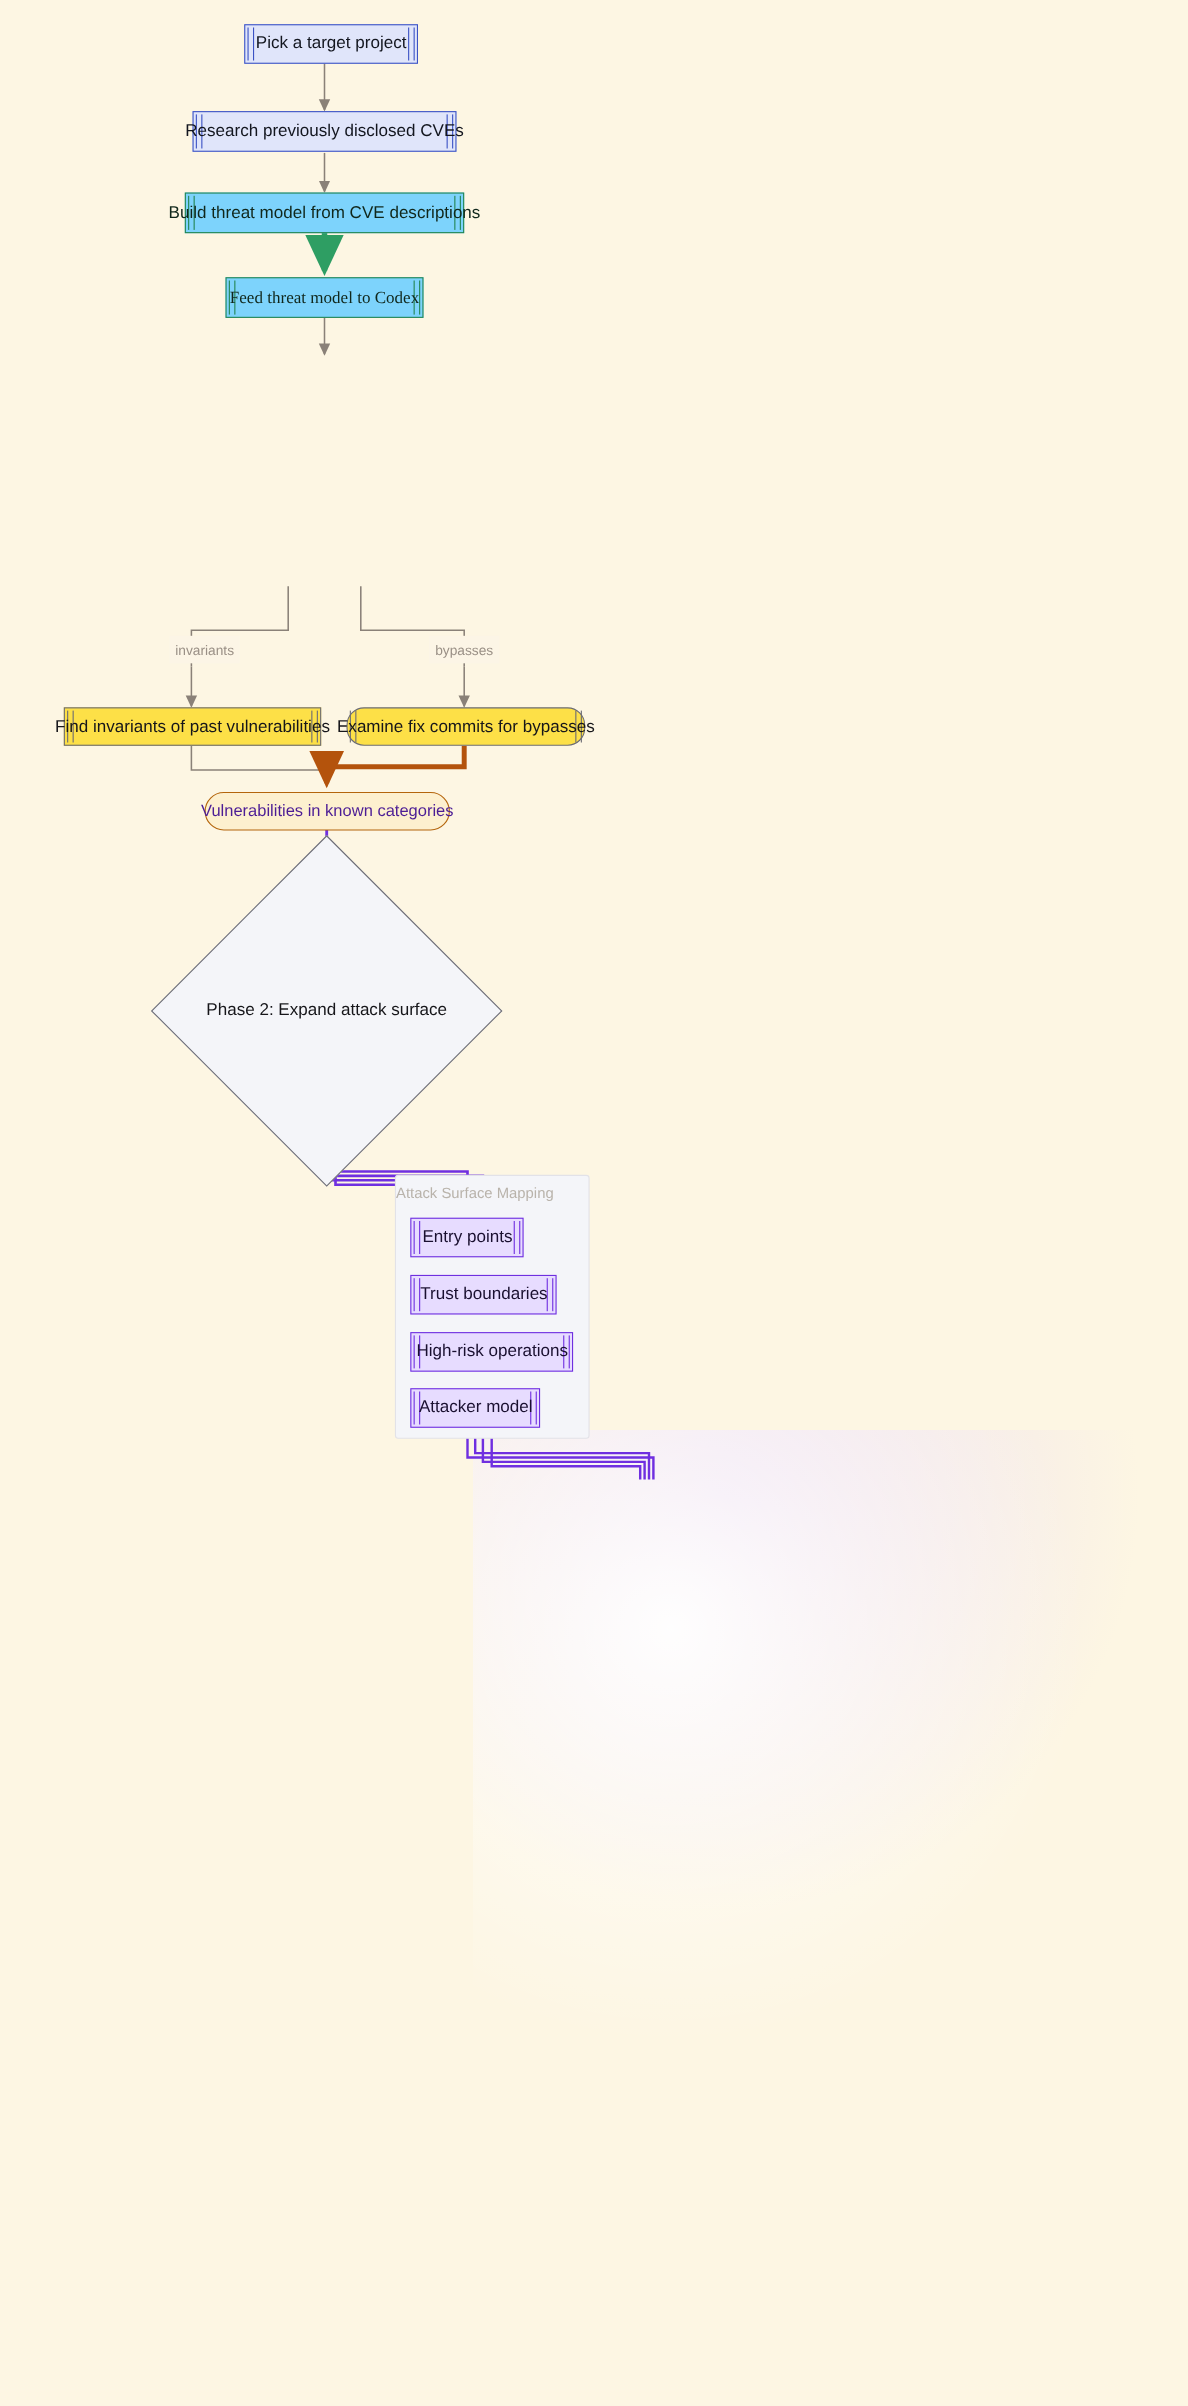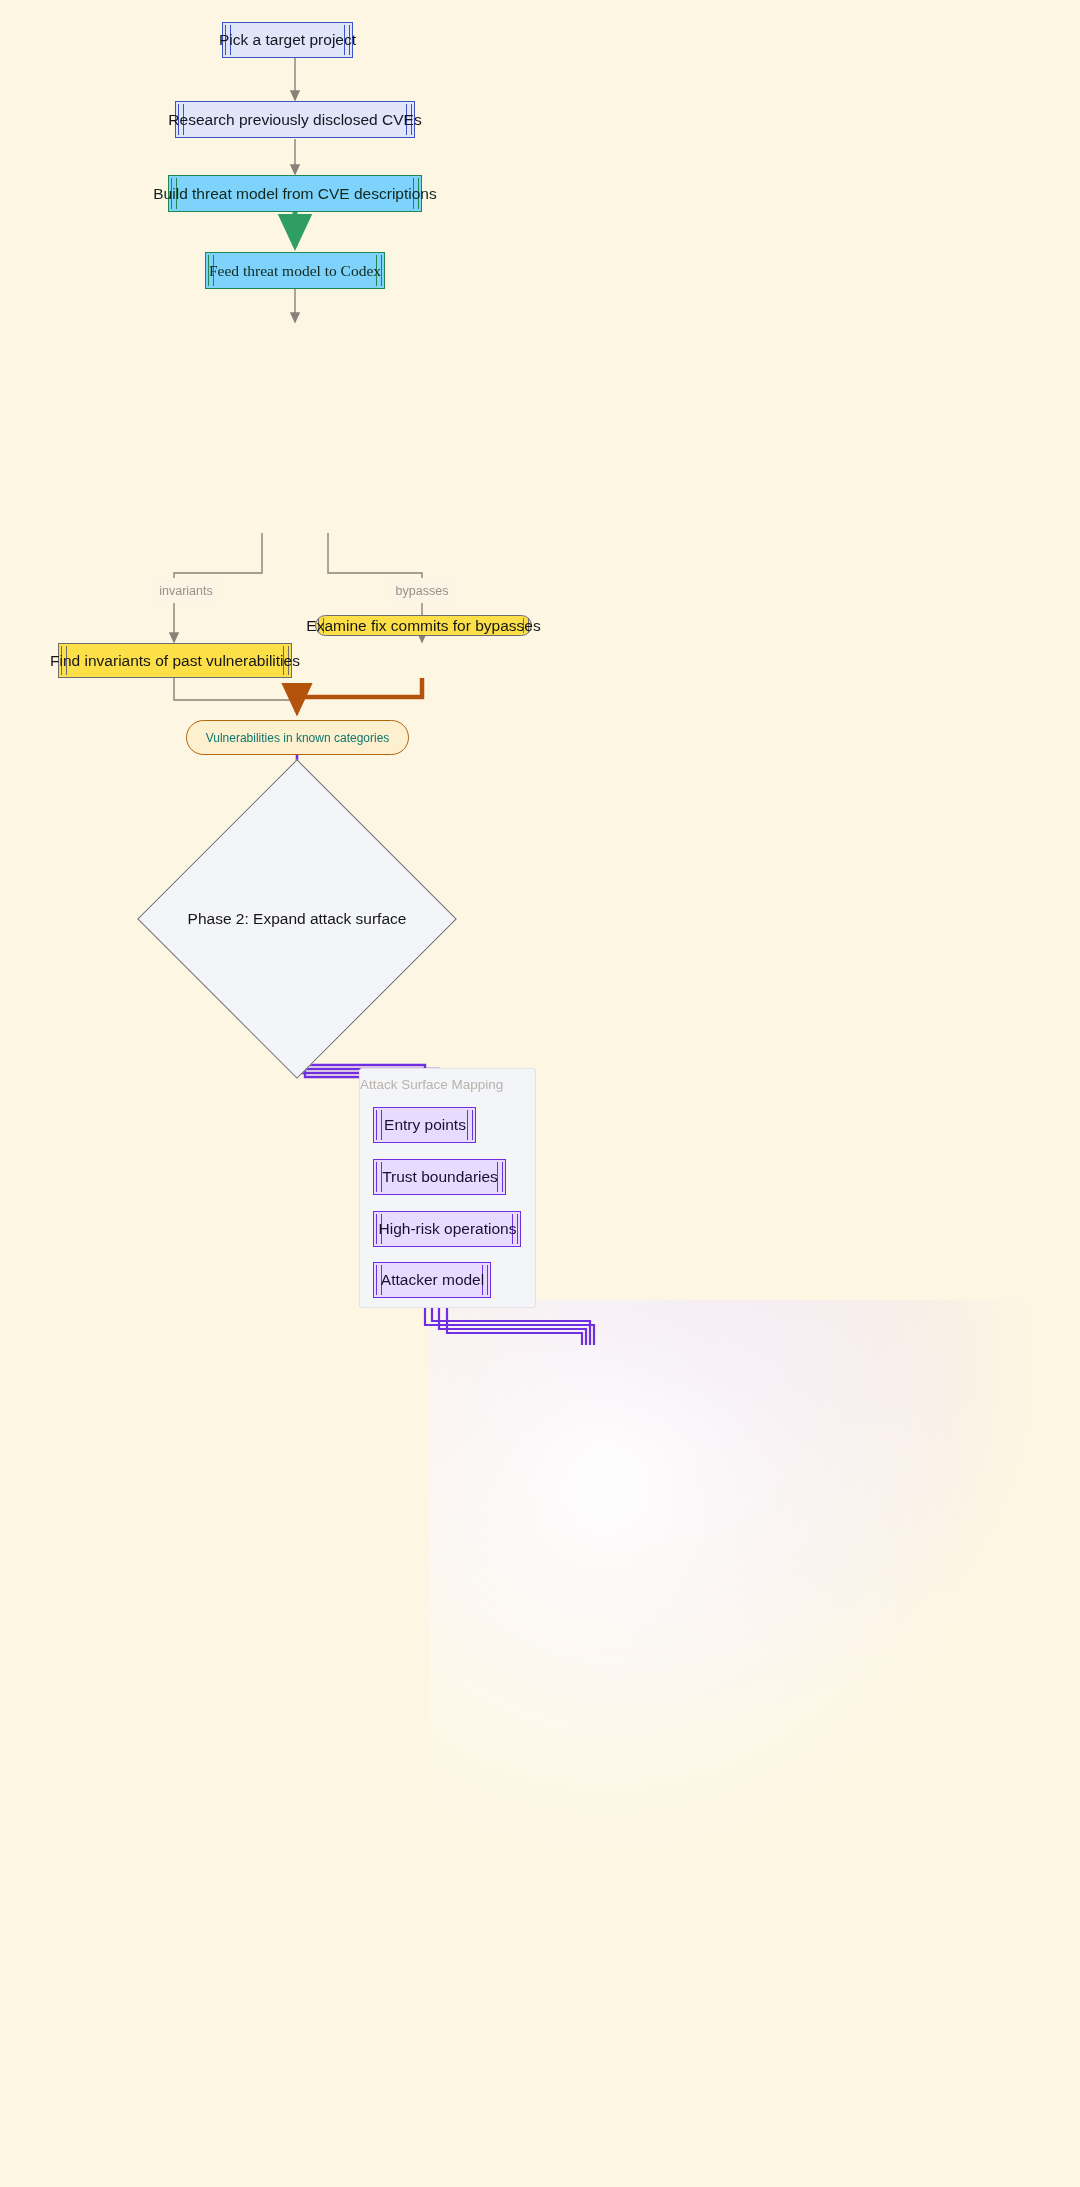--- a/index.html
+++ b/index.html
@@ -57,21 +57,21 @@
     border:1.8px solid #6c6c74;
     transform:rotate(45deg);
   }
   .diamond .dlabel {
     position:relative; z-index:3; font-size:15.5px; color:#16161a; white-space:nowrap;
   }
 
   
   .stadium {
     background:#fdf0cf; border:1.8px solid #b4650c; border-radius:999px;
-    font-size:12px; color:#0f766e; white-space:nowrap; padding:0 18px;
+    font-size:15px; color:#4c1d95; white-space:nowrap; padding:0 18px;
   }
 
   
   .edge-label {
     position:absolute; background:#fcf5e6; color:#9a9086;
     font-size:12.5px; padding:3px 7px; white-space:nowrap;
     display:flex; align-items:center; justify-content:center;
   }
 
   
@@ -139,21 +139,21 @@
     <path d="M425,1143 L425,1325 L594,1325 L594,1345" stroke="#6f2fe0" stroke-width="2.2" fill="none"></path>
     <path d="M432,1297 L432,1321 L590,1321 L590,1345" stroke="#6f2fe0" stroke-width="2.2" fill="none"></path>
     <path d="M439,1195 L439,1329 L586,1329 L586,1345" stroke="#6f2fe0" stroke-width="2.2" fill="none"></path>
     <path d="M447,1247 L447,1333 L582,1333 L582,1345" stroke="#6f2fe0" stroke-width="2.2" fill="none"></path>
   </svg>
 
   <div class="subgraph" style="left:359px; top:1068px; width:177px; height:240px;">
     <div class="subgraph-title">Attack Surface Mapping</div>
   </div>
 
-  <div class="node rect blue" style="left:222px; top:22px; width:131px; height:36px;">
+  <div class="node rect blue" style="left:222px; top:22px; width:158px; height:36px;">
     <span>Pick a target project</span>
   </div>
 
   <div class="node rect blue" style="left:175px; top:101px; width:240px; height:37px;">
     <span>Research previously disclosed CVEs</span>
   </div>
 
   <div class="node rect green" style="left:168px; top:175px; width:254px; height:37px;">
     <span>Build threat model from CVE descriptions</span>
   </div>
@@ -164,21 +164,21 @@
 
 
   <div class="edge-label" style="left:154px; top:578px; width:64px; height:25px;">invariants</div>
 
   <div class="edge-label" style="left:390px; top:578px; width:64px; height:25px;">bypasses</div>
 
   <div class="node rect grey" style="left:58px; top:643px; width:234px; height:35px;">
     <span>Find invariants of past vulnerabilities</span>
   </div>
 
-  <div class="node rect grey" style="left:315px; top:615px; width:217px; height:21px;border-radius:16px;">
+  <div class="node rect grey" style="left:315px; top:643px; width:217px; height:35px;border-radius:16px;">
     <span>Examine fix commits for bypasses</span>
   </div>
 
   <div class="node stadium" style="left:186px; top:720px; width:223px; height:35px;">
     <span>Vulnerabilities in known categories</span>
   </div>
 
   <div class="node diamond" style="left:184px; top:806px; width:226px; height:226px;">
     <div class="dshape"></div>
     <div class="dlabel">Phase 2: Expand attack surface</div>

